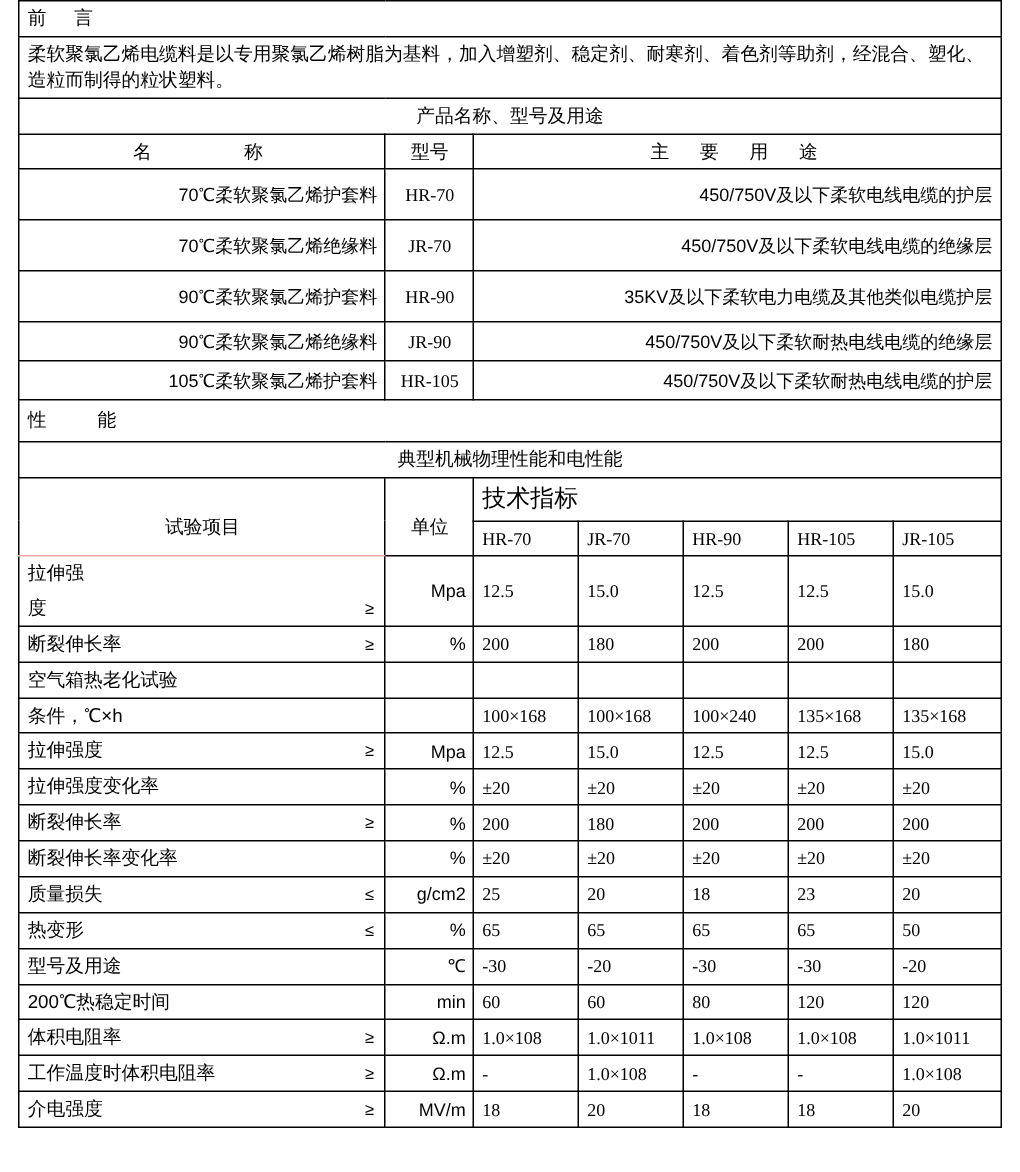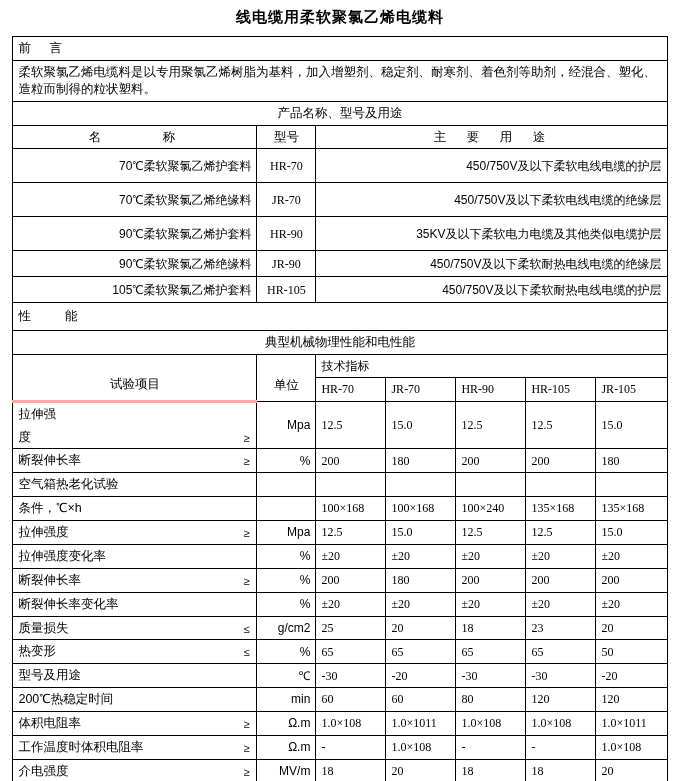--- a/index.html
+++ b/index.html
@@ -69,29 +69,28 @@
     font-size: 11px;
     padding-right: 2px;
   }
   .cellflex {
     display: flex;
     justify-content: space-between;
     align-items: flex-end;
   }
   .unit-c { text-align: right; font-family: Liberation Sans, sans-serif; font-size: 12px;}
   .val { font-family: "Liberation Serif", serif; font-size: 12px; padding-left: 4px;}
-  .tech-hdr { font-size: 12px; padding-left: 6px;}
+  .tech-hdr { font-size: 16px; padding-left: 6px;}
   .subhdr { font-family: "Liberation Serif", serif; font-size: 12px; padding-left: 4px;}
 </style>
 </head>
 <body>
 
 <div class="page">
 
-  <div class="doc-title">线电缆用柔软聚氯乙烯电缆料</div>
 
   <table class="main">
     <colgroup>
       <col style="width:244px">
       <col style="width:59px">
       <col style="width:70px">
       <col style="width:70px">
       <col style="width:70px">
       <col style="width:70px">
       <col style="width:71px">
@@ -141,21 +140,21 @@
       </tr>
 
       <tr style="height:28px">
         <td colspan="7" class="sect sect-indent">性　　能</td>
       </tr>
       <tr style="height:22px">
         <td colspan="7" class="sect-indent hdr">典型机械物理性能和电性能</td>
       </tr>
 
       <tr>
-        <td rowspan="2" style="border-bottom:3px solid #fca5a5">
+        <td rowspan="2" style="border-bottom:1px solid #fca5a5">
           <div style="padding-top:14px" class="hdr">试验项目</div>
         </td>
         <td rowspan="2" class="center">
           <div style="padding-top:14px" class="hdr">单位</div>
         </td>
         <td colspan="5" class="tech-hdr">技术指标</td>
       </tr>
       <tr>
         <td class="subhdr">HR-70</td>
         <td class="subhdr">JR-70</td>

